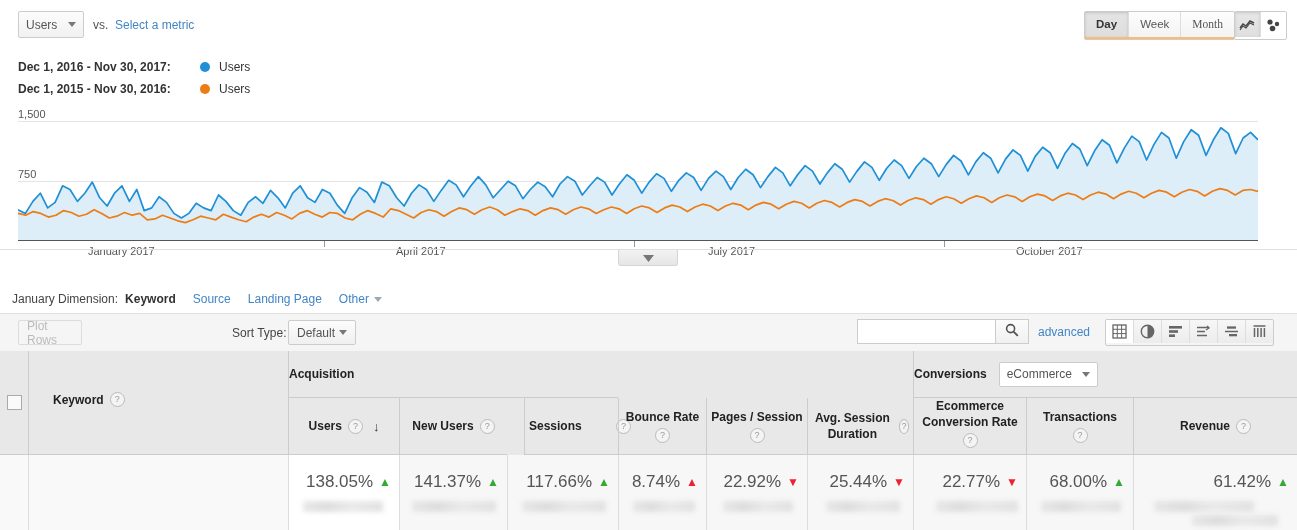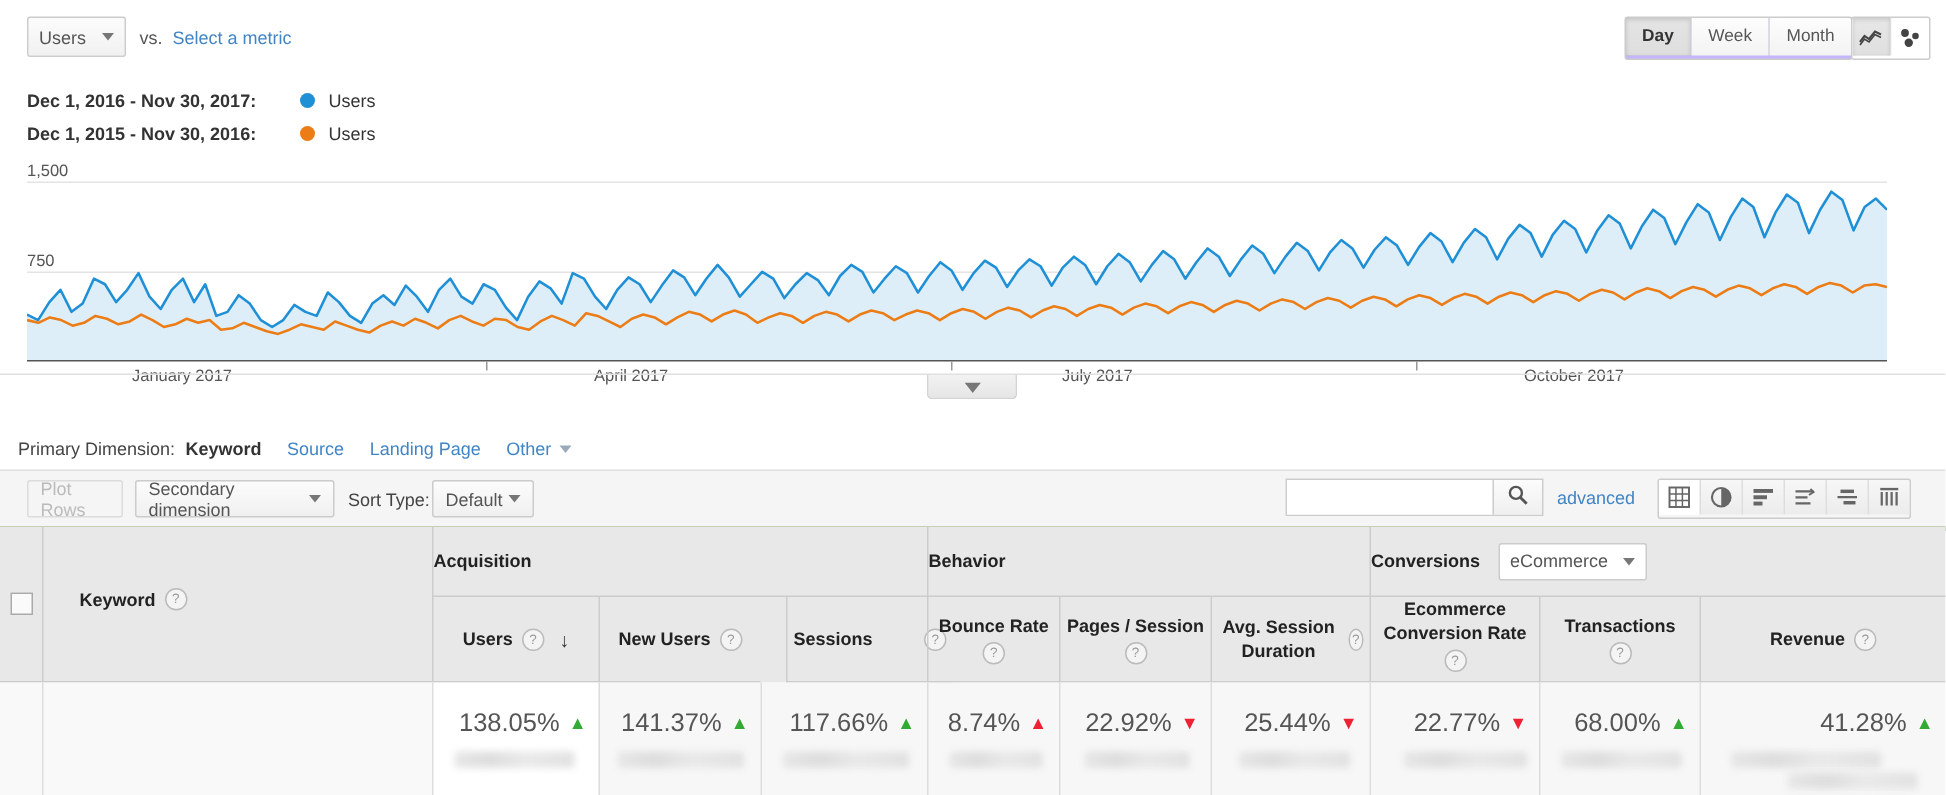--- a/index.html
+++ b/index.html
@@ -19,24 +19,24 @@
     display:flex;align-items:center;justify-content:space-between;
     padding:0 7px;box-sizing:border-box;cursor:pointer;
   }
   .metric-sel .lbl{font-size:12px;color:#555;}
   .caret{width:0;height:0;border-left:4px solid transparent;border-right:4px solid transparent;border-top:5px solid #777;}
   .vs-txt{position:absolute;left:93px;top:18px;font-size:12px;color:#555;}
   .sel-metric{position:absolute;left:115px;top:18px;font-size:12px;color:#4285c5;cursor:pointer;}
 
   
   .dwm{position:absolute;right:62px;top:11px;height:27px;display:flex;
-       border:1px solid #ccc;border-radius:2px;overflow:hidden;background:#c4b5fd;}
+       border:1px solid #ccc;border-radius:2px;overflow:hidden;background:#fdba74;}
   .dwm div{padding:0 11px;height:25px;line-height:25px;font-size:11.5px;color:#555;
            border-right:1px solid #ddd;background:linear-gradient(#fdfdfd,#f3f3f3);cursor:pointer;}
-  .dwm div:last-child{border-right:none;}
+  .dwm div:last-child{border-right:none;font-family:Liberation Serif, serif;}
   .dwm div.on{background:linear-gradient(#e4e4e4,#dedede);color:#333;font-weight:bold;
               box-shadow:inset 0 1px 3px rgba(0,0,0,.15);}
   .chart-tog{position:absolute;right:10px;top:11px;height:27px;display:flex;
              border:1px solid #ccc;border-radius:2px;overflow:hidden;background:#fff;}
   .chart-tog div{width:25px;height:25px;border-right:1px solid #ddd;cursor:pointer;
                  display:flex;align-items:center;justify-content:center;background:#fff;}
   .chart-tog div:last-child{border-right:none;}
   .chart-tog div.on{background:linear-gradient(#e7e7e7,#dfdfdf);box-shadow:inset 0 1px 3px rgba(0,0,0,.14);}
 
   
@@ -204,37 +204,33 @@
   <div class="chart-hr"></div>
   <div class="collapse">
     <span>
       <svg width="11" height="7" viewBox="0 0 11 7">
           <polygon points="0,0 11,0 5.5,7" fill="#777"></polygon>
         </svg>
     </span>
   </div>
 
   <div class="pdim">
-    <span class="k">Primary Dimension:</span>
+    <span class="k">January Dimension:</span>
     <span class="cur">Keyword</span>
     <a class="lnk">Source</a>
     <a class="lnk">Landing Page</a>
     <span class="oth">
       <span>Other</span>
       <span class="c2"></span>
     </span>
   </div>
 
   <div class="toolbar">
     <div class="btn disabled" style="left:18px;top:6px;width:64px;justify-content:center;">
       <span>Plot Rows</span>
-    </div>
-    <div class="btn" style="left:90px;top:6px;width:133px;justify-content:space-between;">
-      <span>Secondary dimension</span>
-      <span class="caret"></span>
     </div>
     <span class="tl-txt" style="left:232px;top:12px;">Sort Type:</span>
     <div class="btn" style="left:288px;top:6px;width:68px;justify-content:space-between;">
       <span>Default</span>
       <span class="caret"></span>
     </div>
   </div>
 
   <div class="searchbox">
     <input type="text" placeholder="" style="">
@@ -308,23 +304,20 @@
       <div class="kwcol">
         <div class="kwlbl">
           <b>Keyword</b>
           <span class="q">?</span>
         </div>
       </div>
 
       <div class="grp" style="left:288px;width:330px;">
         <span class="t">Acquisition</span>
       </div>
-      <div class="grp" style="left:618px;width:295px;">
-        <span class="t">Behavior</span>
-      </div>
       <div class="grp" style="left:913px;width:400px;">
         <span class="t">Conversions</span>
         <span class="ecom-sel">
           <span>eCommerce</span>
           <span class="caret" style="margin-left:10px"></span>
         </span>
       </div>
 
       <div class="mcol" style="left:288px;width:111px;background:#e8e8e8;">
         <span class="mt">Users</span>
@@ -428,21 +421,21 @@
       <div class="dcell" style="left:1026px;width:107px;">
         <span class="dval">
           <span>68.00%</span>
           <span class="arw up">▲</span>
         </span>
         <span class="blur" style="left:14px;top:46px;width:80px;"></span>
       </div>
 
       <div class="dcell" style="left:1133px;width:164px;">
         <span class="dval">
-          <span>41.28%</span>
+          <span>61.42%</span>
           <span class="arw up">▲</span>
         </span>
         <span class="blur" style="left:20px;top:46px;width:100px;"></span>
         <span class="blur" style="left:58px;top:60px;width:86px;"></span>
       </div>
     </div>
   </div>
 </div>
 
 </body></html>

